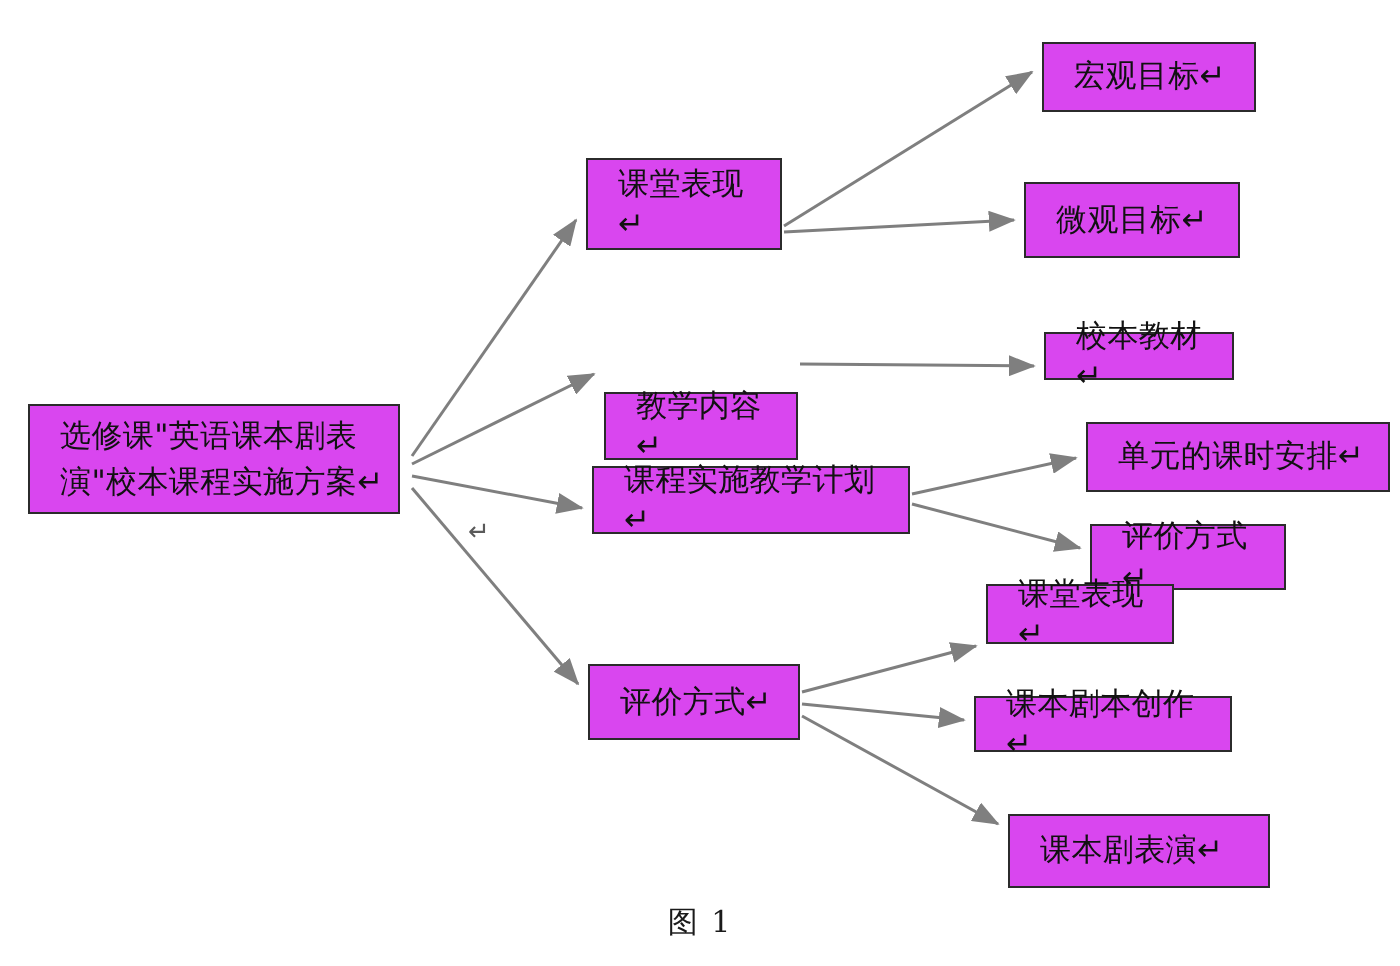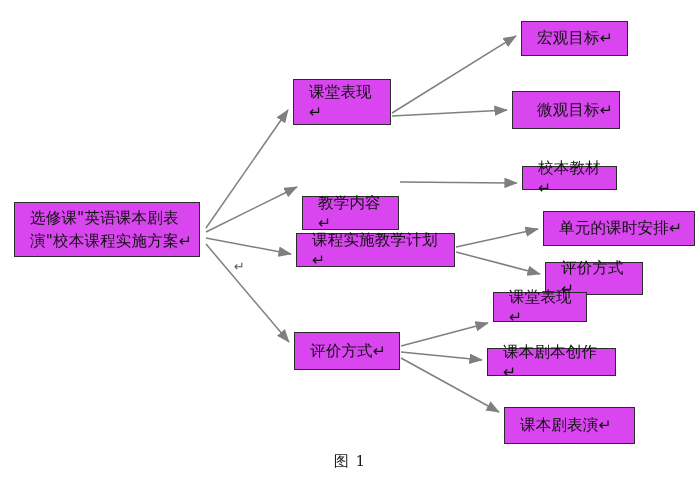--- a/index.html
+++ b/index.html
@@ -101,21 +101,21 @@
   </div>
 
   <div class="node" style="left:293px; top:79px; width:98px; height:46px;">
     <span class="label">课堂表现↵</span>
   </div>
 
   <div class="node" style="left:521px; top:21px; width:107px; height:35px;">
     <span class="label">宏观目标↵</span>
   </div>
 
-  <div class="node" style="left:512px; top:91px; width:108px; height:38px;justify-content:flex-end;">
+  <div class="node" style="left:512px; top:91px; width:108px; height:38px;">
     <span class="label">微观目标↵</span>
   </div>
 
   <div class="node" style="left:302px; top:167px; width:97px; height:34px;margin-top:29px;">
     <span class="label">教学内容↵</span>
   </div>
 
   <div class="node" style="left:522px; top:166px; width:95px; height:24px;">
     <span class="label">校本教材↵</span>
   </div>

